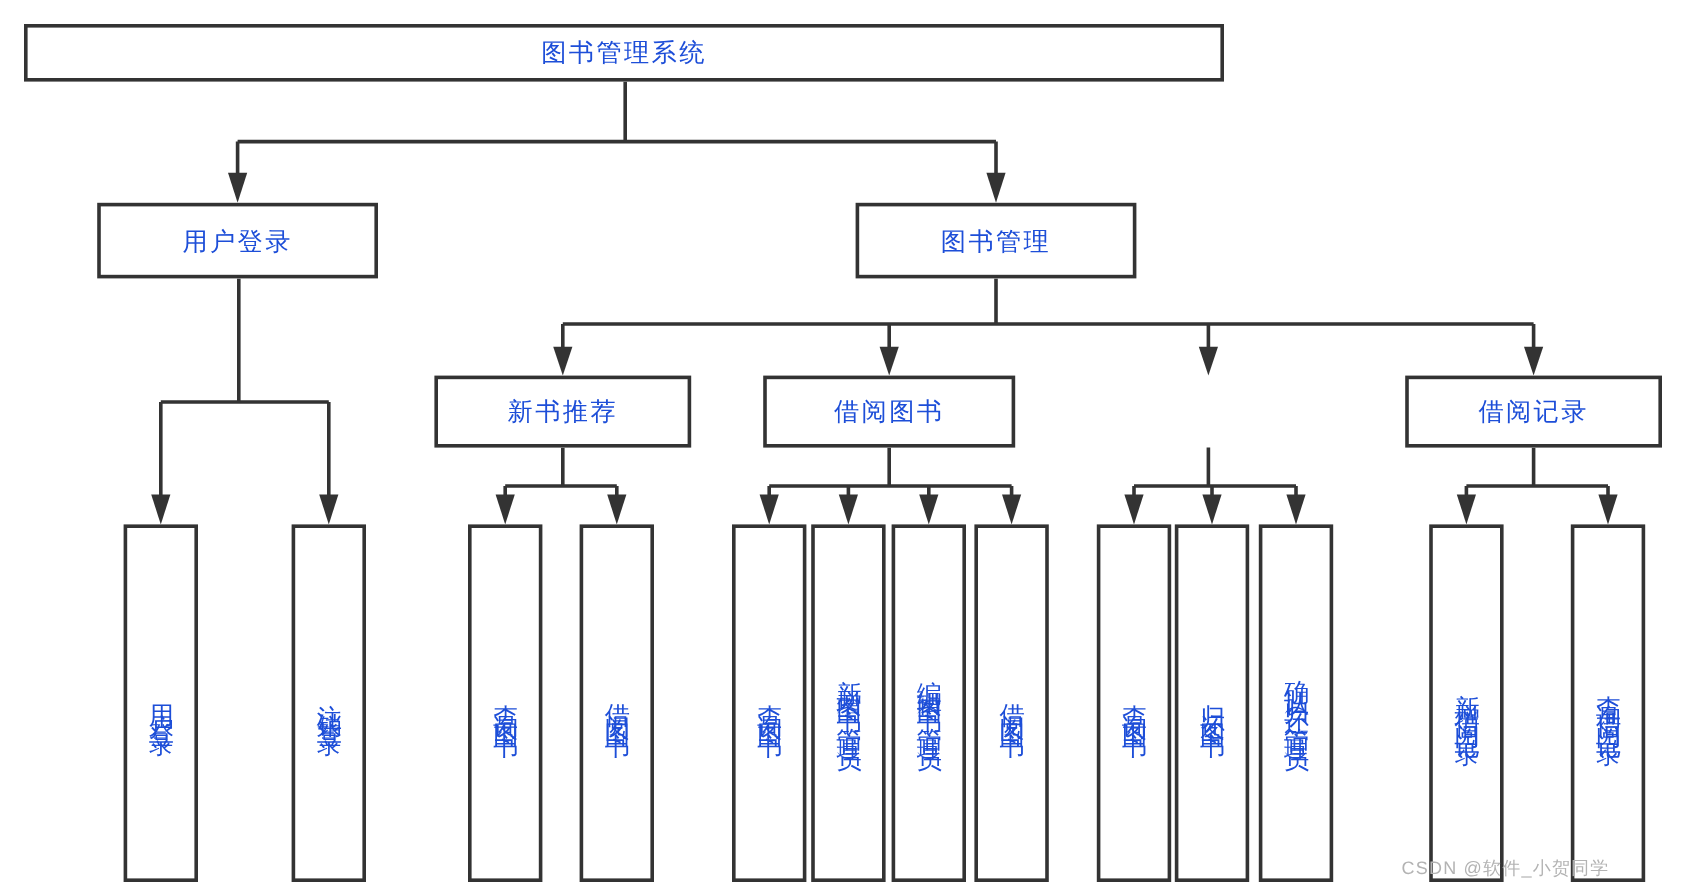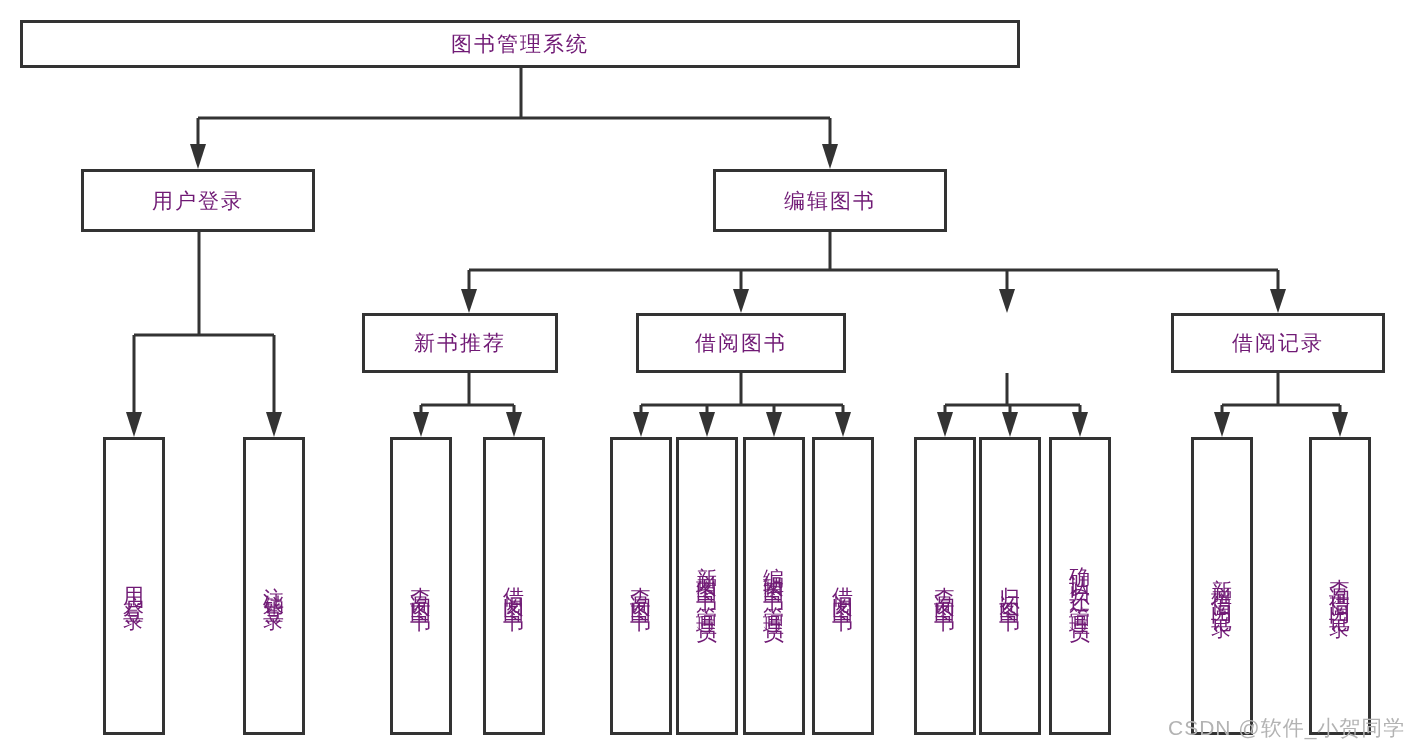--- a/index.html
+++ b/index.html
@@ -19,39 +19,39 @@
     position: absolute;
     left: 0;
     top: 0;
     z-index: 1;
   }
   .node {
     position: absolute;
     box-sizing: border-box;
     border: 3px solid #333333;
     background: #ffffff;
-    color: #701a75;
+    color: #1d4ed8;
     display: flex;
     align-items: center;
     justify-content: center;
     font-size: 21px;
     z-index: 2;
     letter-spacing: 2px;
   }
   .leaf .vtext {
     writing-mode: vertical-rl;
     text-orientation: mixed;
     letter-spacing: 8px;
     line-height: 1;
   }
   .watermark {
     position: absolute;
     left: 1168px;
     top: 714px;
-    font-size: 21px;
+    font-size: 15px;
     color: #b3b3b3;
     letter-spacing: 1px;
     z-index: 5;
     white-space: nowrap;
   }
 </style>
 </head>
 <body>
 
 <div class="canvas">
@@ -95,23 +95,23 @@
       <polygon points="1002,412 1018,412 1010,437"></polygon>
       <polygon points="1072,412 1088,412 1080,437"></polygon>
       <polygon points="1214,412 1230,412 1222,437"></polygon>
       <polygon points="1332,412 1348,412 1340,437"></polygon>
     </g>
   </svg>
 
   <div class="node" style="left:20px; top:20px; width:1000px; height:48px;">图书管理系统</div>
 
   <div class="node" style="left:81px; top:169px; width:234px; height:63px;">用户登录</div>
-  <div class="node" style="left:713px; top:169px; width:234px; height:63px;">编辑图书</div>
+  <div class="node" style="left:713px; top:169px; width:234px; height:63px;">图书管理</div>
 
-  <div class="node" style="left:362px; top:313px; width:196px; height:60px;">新书推荐</div>
+  <div class="node" style="left:362px; top:313px; width:214px; height:60px;">新书推荐</div>
   <div class="node" style="left:636px; top:313px; width:210px; height:60px;">借阅图书</div>
   <div class="node" style="left:1171px; top:313px; width:214px; height:60px;">借阅记录</div>
 
   <div class="node leaf" style="left:103px; top:437px; width:62px; height:298px;">
     <span class="vtext">用户登录</span>
   </div>
   <div class="node leaf" style="left:243px; top:437px; width:62px; height:298px;">
     <span class="vtext">注销登录</span>
   </div>
   <div class="node leaf" style="left:390px; top:437px; width:62px; height:298px;">

